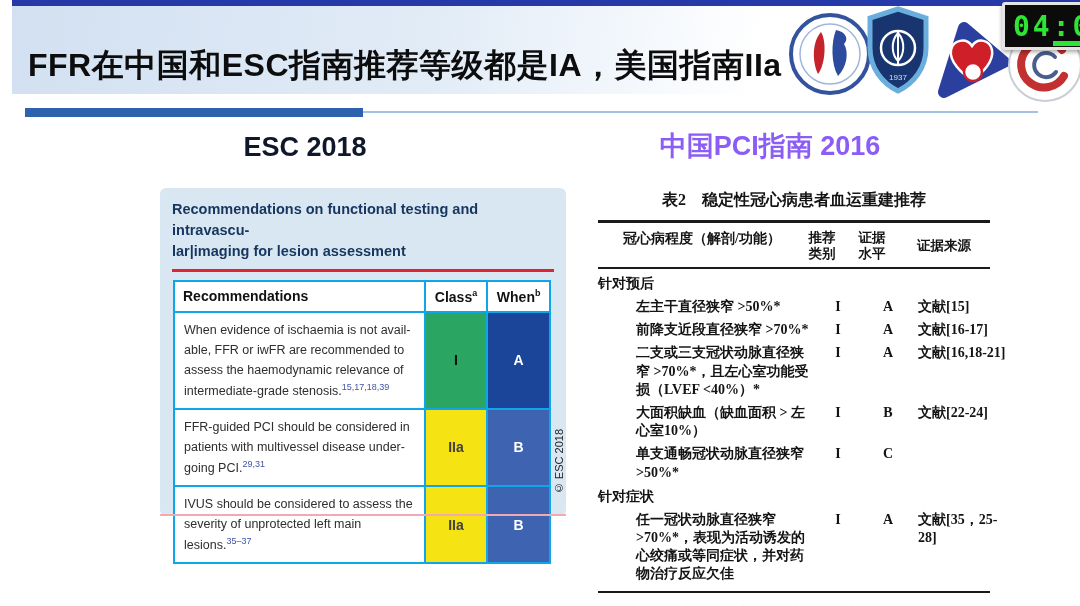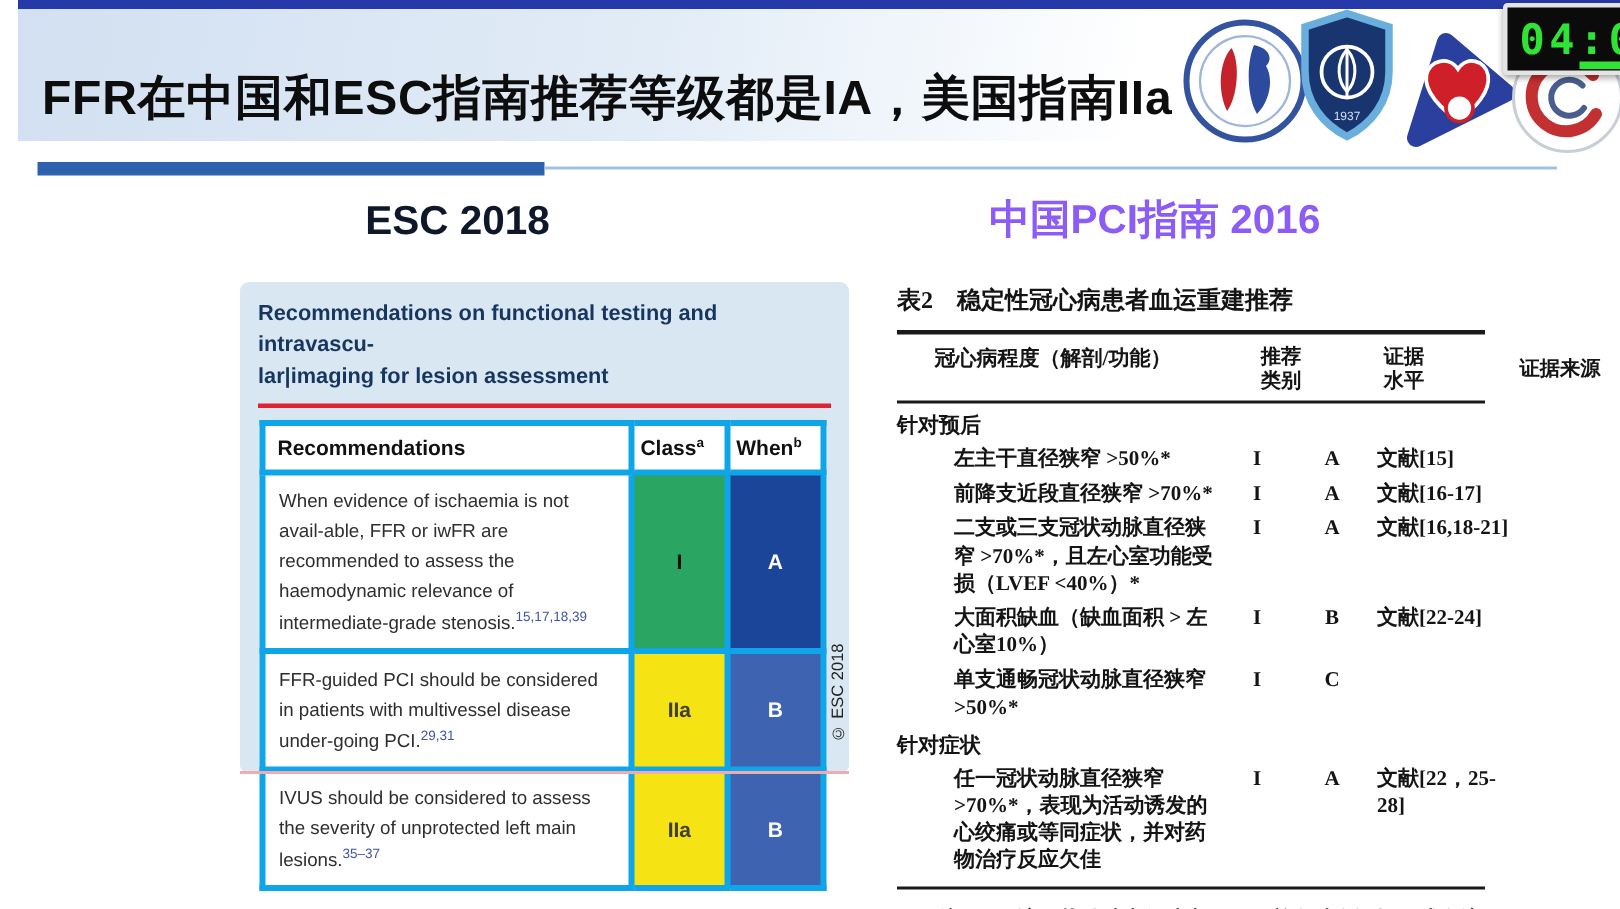--- a/index.html
+++ b/index.html
@@ -26,42 +26,42 @@
   .esc-heading{position:absolute;left:150px;top:132px;width:310px;text-align:center;
                font-size:27px;font-weight:bold;color:#0f172a;}
   .cn-heading{position:absolute;left:590px;top:128px;width:360px;text-align:center;
               font-size:27px;font-weight:bold;color:#8b5cf6;}
   
   .esc-panel{position:absolute;left:118px;top:188px;width:406px;height:328px;background:#d8e7f1;
              border-radius:6px;padding:11px 12px;box-sizing:border-box;margin-left:42px;}
   .esc-card-title{color:#16365f;font-weight:bold;font-size:14.5px;line-height:1.45;}
   .esc-redline{height:3px;background:#dd2433;margin:7px 0 8px 0;}
   .esc-table{border-collapse:collapse;background:#fff;margin-left:1px;width:378px;}
-  .esc-table th,.esc-table td{border:4px solid #0ea5e9;}
+  .esc-table th,.esc-table td{border:2px solid #0ea5e9;}
   .esc-table th{font-size:14px;font-weight:bold;color:#111;padding:6px 8px;text-align:left;background:#fff;}
-  .esc-table th.c{text-align:left;padding:6px 4px;}
+  .esc-table th.c{text-align:center;padding:6px 4px;}
   td.rec{font-size:12.5px;color:#2e2e2e;padding:7px 9px;line-height:1.6;width:246px;}
   td.cls,td.lvl{width:60px;text-align:center;font-weight:bold;font-size:14px;vertical-align:middle;}
   .cls-green{background:#2aa562;color:#0d0d0d;}
   .cls-yellow{background:#f6e313;color:#404040;}
   .lvl-A{background:#1a4598;color:#fff;}
   .lvl-B{background:#3e64b1;color:#fff;}
   sup.ref{color:#4053a8;font-size:9px;}
   sup.hdr{font-size:9px;}
   .esc-copyright{position:absolute;right:1px;bottom:22px;writing-mode:vertical-rl;
                  transform:rotate(180deg);font-size:11px;color:#222;}
   .esc-pinkline{position:absolute;left:0;bottom:0;width:100%;height:2px;background:#f2aab2;}
   
   .cn-panel{position:absolute;left:598px;top:190px;width:392px;
             font-family:"Liberation Serif",serif;color:#141414;}
-  .cn-caption{font-weight:bold;font-size:16px;}
+  .cn-caption{text-align:center;font-weight:bold;font-size:16px;}
   .cn-rule-thick{height:3px;background:#1a1a1a;margin-top:9px;}
   .cn-rule{height:2px;background:#1a1a1a;}
   .cn-grid{display:grid;grid-template-columns:200px 48px 52px 92px;align-items:start;}
-  .cn-head{padding:7px 0 6px 0;font-weight:bold;font-size:14px;gap:32px;}
+  .cn-head{padding:7px 0 6px 0;font-weight:bold;font-size:14px;}
   .cn-head .h1{text-align:center;padding-left:8px;}
   .cn-head .h2{text-align:center;font-size:13.5px;line-height:1.15;}
   .cn-row{margin:5px 16px;font-weight:bold;font-size:14px;line-height:1.3;}
   .cn-ind{padding-left:22px;}
   .cn-cc{text-align:center;}
   .cn-src{padding-left:4px;}
   .cn-section{font-weight:bold;font-size:14px;margin:6px 0 2px 0;}
   .cn-note{margin-top:9px;font-weight:bold;font-size:14px;line-height:1.65;text-indent:2em;}
 </style>
 </head>
@@ -194,20 +194,20 @@
       <div class="cn-cc">C</div>
       <div class="cn-src"></div>
     </div>
 
     <div class="cn-section">针对症状</div>
 
     <div class="cn-grid cn-row">
       <div class="cn-ind">任一冠状动脉直径狭窄 &gt;70%*，表现为活动诱发的心绞痛或等同症状，并对药物治疗反应欠佳</div>
       <div class="cn-cc">I</div>
       <div class="cn-cc">A</div>
-      <div class="cn-src">文献[22，25-28]</div>
+      <div class="cn-src">文献[35，25-28]</div>
     </div>
 
     <div class="cn-rule" style="margin-top:8px"></div>
     <div class="cn-note">注：* 且该冠状动脉直径狭窄 &lt;90% 并有缺血证据，或血流储备分数≤0.8；LVEF：左心室射血分数</div>
   </div>
 
 </div>
 
 </body></html>

